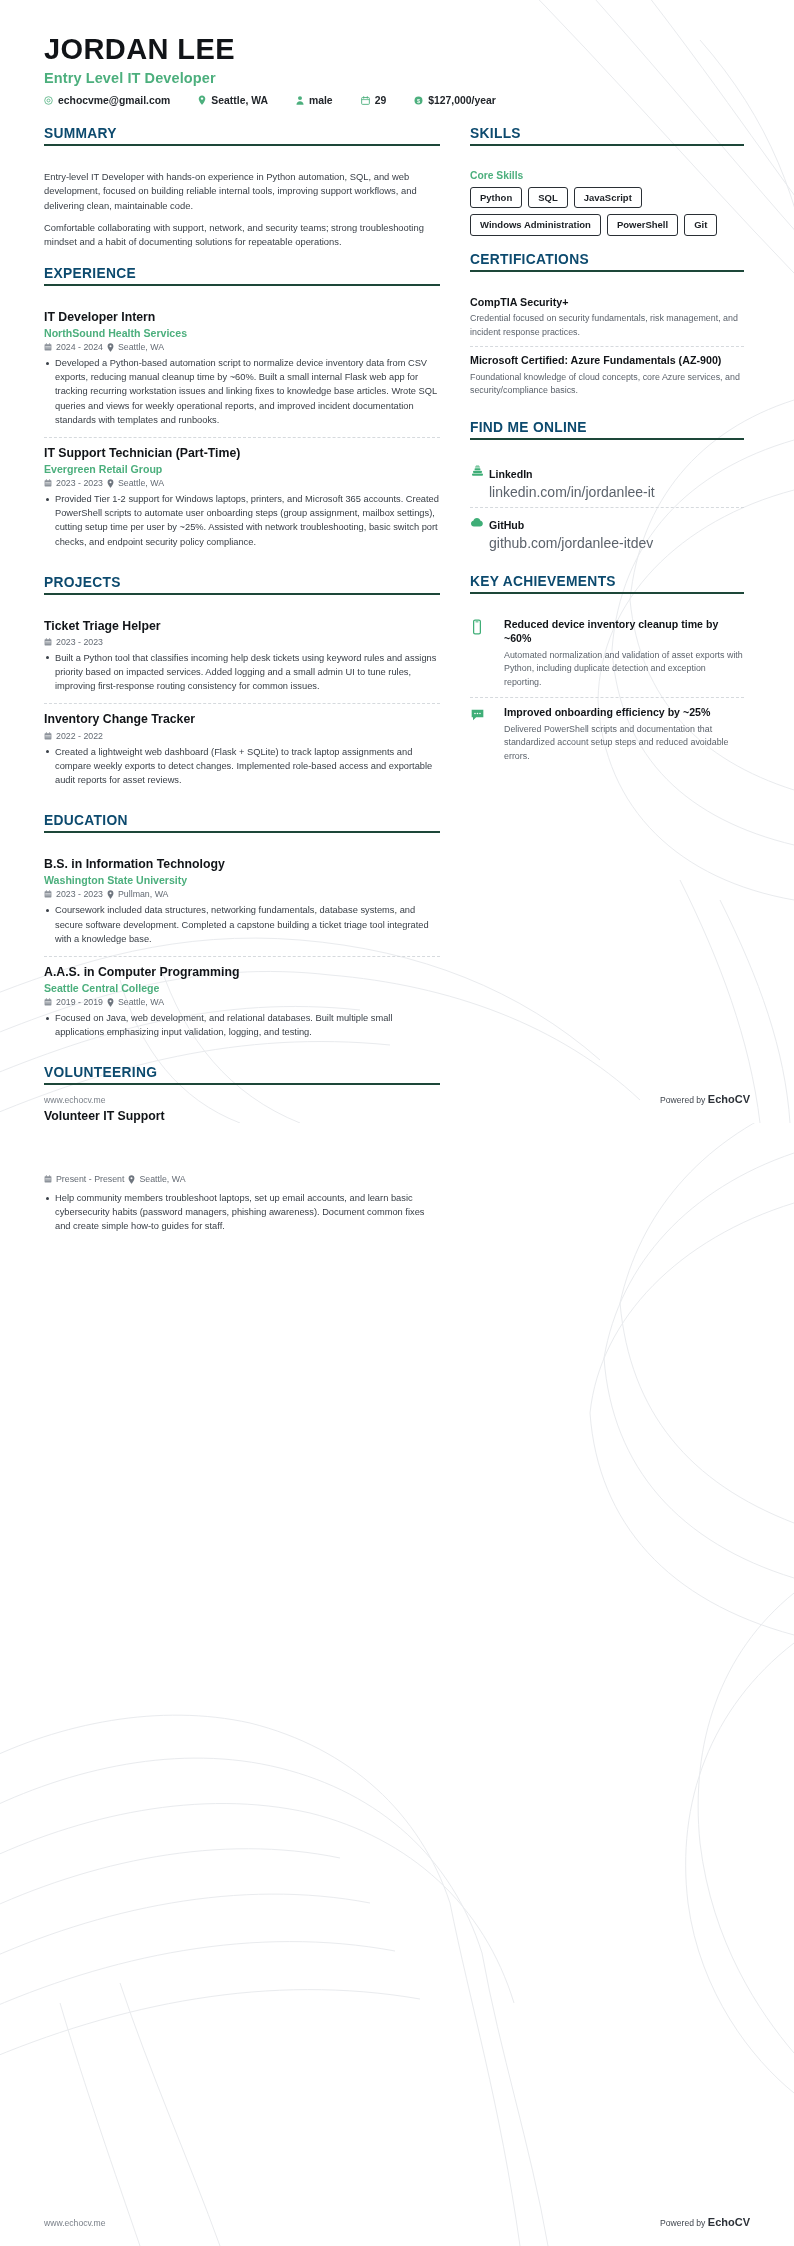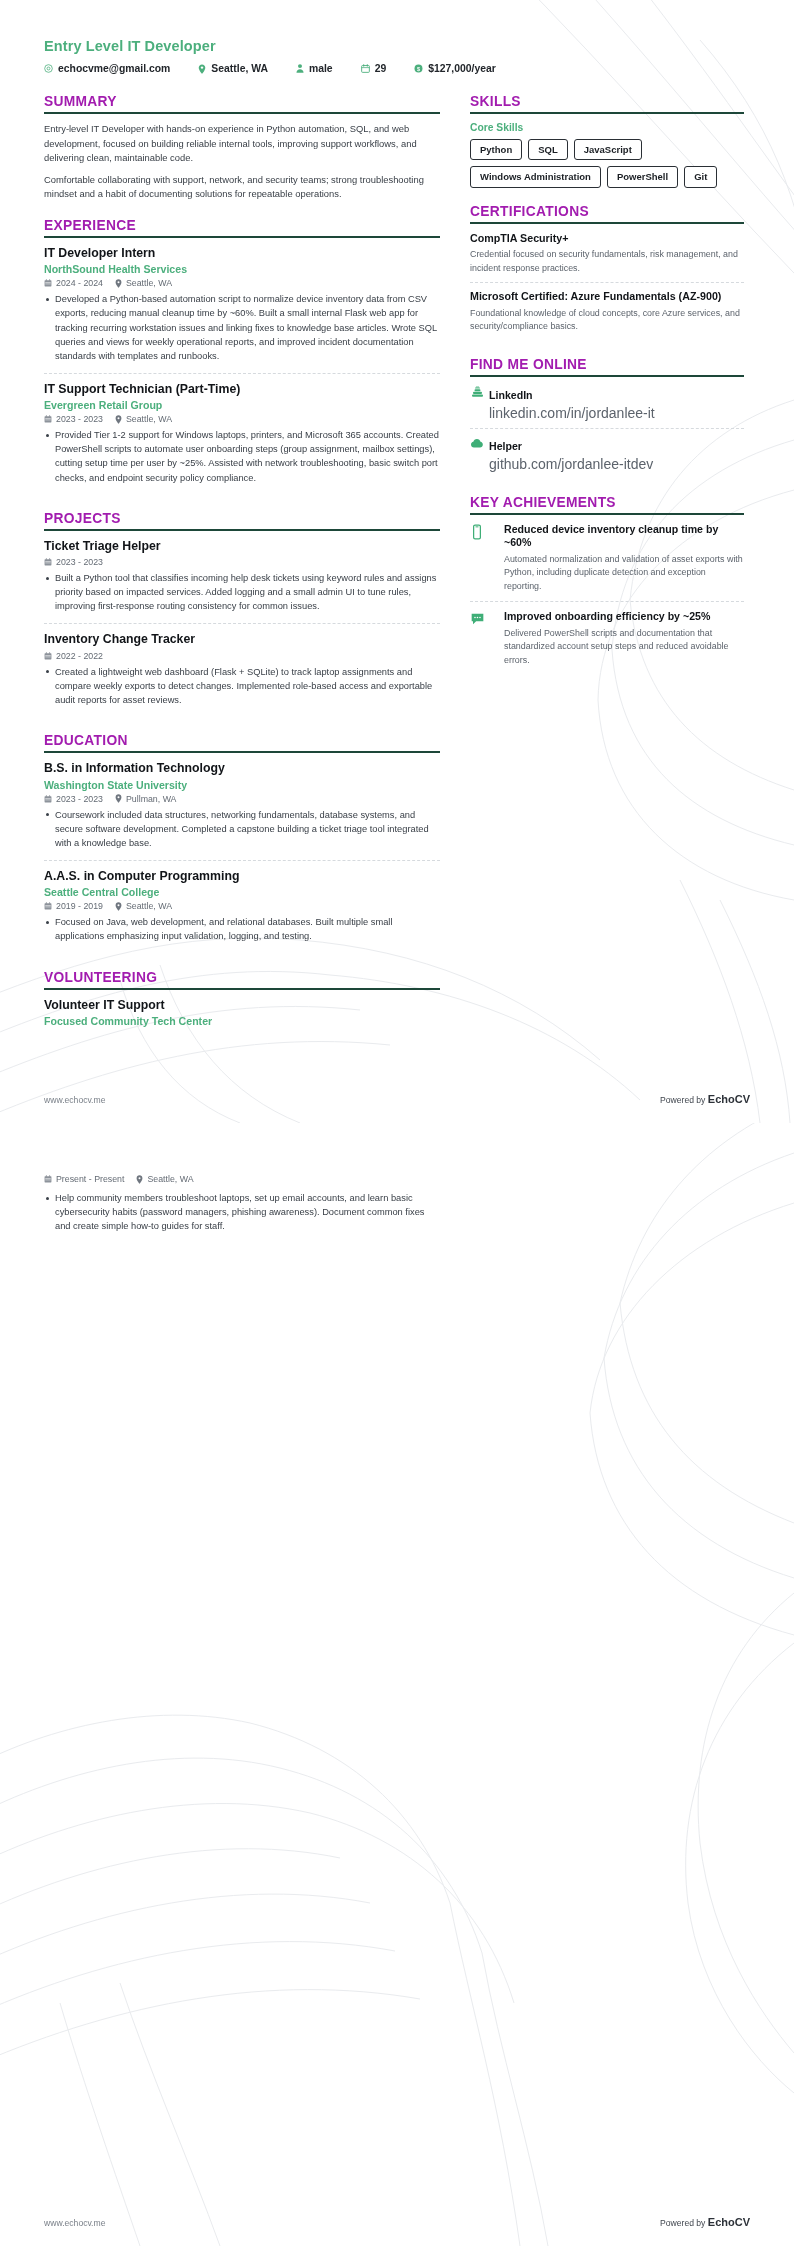--- a/index.html
+++ b/index.html
@@ -70,24 +70,24 @@
   }
   .col-left { width: 396px; flex: none; }
   .col-right { width: 274px; flex: none; }
 
   
   .sec { margin-bottom: 16px; }
   .sec-title {
     font-size: 13.8px;
     font-weight: 700;
     letter-spacing: 0.3px;
-    color: #a21caf;
+    color: #0c4a6e;
     padding-bottom: 3px;
     border-bottom: 2px solid #1d4739;
-    margin-bottom: 8px;
+    margin-bottom: 24px;
   }
 
   
   .para {
     font-size: 9.4px;
     line-height: 1.55;
     color: #3a4048;
     margin-bottom: 7px;
   }
   .para:last-child { margin-bottom: 0; }
@@ -105,21 +105,21 @@
   }
   .entry-org {
     font-size: 10.6px;
     font-weight: 700;
     color: #4caf7d;
     margin-top: 2px;
   }
   .entry-meta {
     display: flex;
     align-items: center;
-    gap: 12px;
+    gap: 4px;
     margin-top: 3px;
     font-size: 8.8px;
     color: #646b74;
   }
   .meta-item { display: inline-flex; align-items: center; gap: 4px; }
   .meta-item svg { flex: none; display: block; }
 
   .bullets { list-style: none; margin-top: 4px; }
   .bullets li {
     position: relative;
@@ -275,20 +275,21 @@
       <path d="M120 980 C 140 1050, 180 1100, 240 1123"></path>
       <path d="M160 965 C 185 1040, 230 1095, 300 1123"></path>
       <path d="M680 880 C 720 960, 750 1040, 760 1123"></path>
       <path d="M720 900 C 760 980, 785 1050, 790 1123"></path>
     </g>
   </svg>
 
   <div class="page-inner">
 
     <div>
+      <div class="name">JORDAN LEE</div>
       <div class="headline">Entry Level IT Developer</div>
       <div class="contact-row">
 
         <span class="contact-item">
           <svg width="9" height="9" viewBox="0 0 16 16">
             <circle cx="8" cy="8" r="6.8" fill="none" stroke="#4caf7d" stroke-width="1.4"></circle>
             <circle cx="8" cy="8" r="2.6" fill="none" stroke="#4caf7d" stroke-width="1.4"></circle>
           </svg>
           <span>echocvme@gmail.com</span>
         </span>
@@ -547,21 +548,21 @@
             </span>
           </div>
 
           <div class="link-row">
             <span class="link-ico">
               <svg width="15" height="15" viewBox="0 0 18 18">
                 <path d="M4.6 12.6c-1.9 0-3.4-1.5-3.4-3.4 0-1.7 1.2-3.1 2.8-3.4 0.4-2 2.2-3.5 4.3-3.5 2.1 0 3.9 1.5 4.3 3.5 1.6 0.3 2.8 1.7 2.8 3.4 0 1.9-1.5 3.4-3.4 3.4z" fill="#3fae77"></path>
               </svg>
             </span>
             <span>
-              <span class="link-name">Helper</span>
+              <span class="link-name">GitHub</span>
               <span class="link-url" style="display:block">github.com/jordanlee-itdev</span>
             </span>
           </div>
         </div>
 
         <div class="sec">
           <div class="sec-title">KEY ACHIEVEMENTS</div>
 
           <div class="ach-row">
             <span class="ach-ico">

